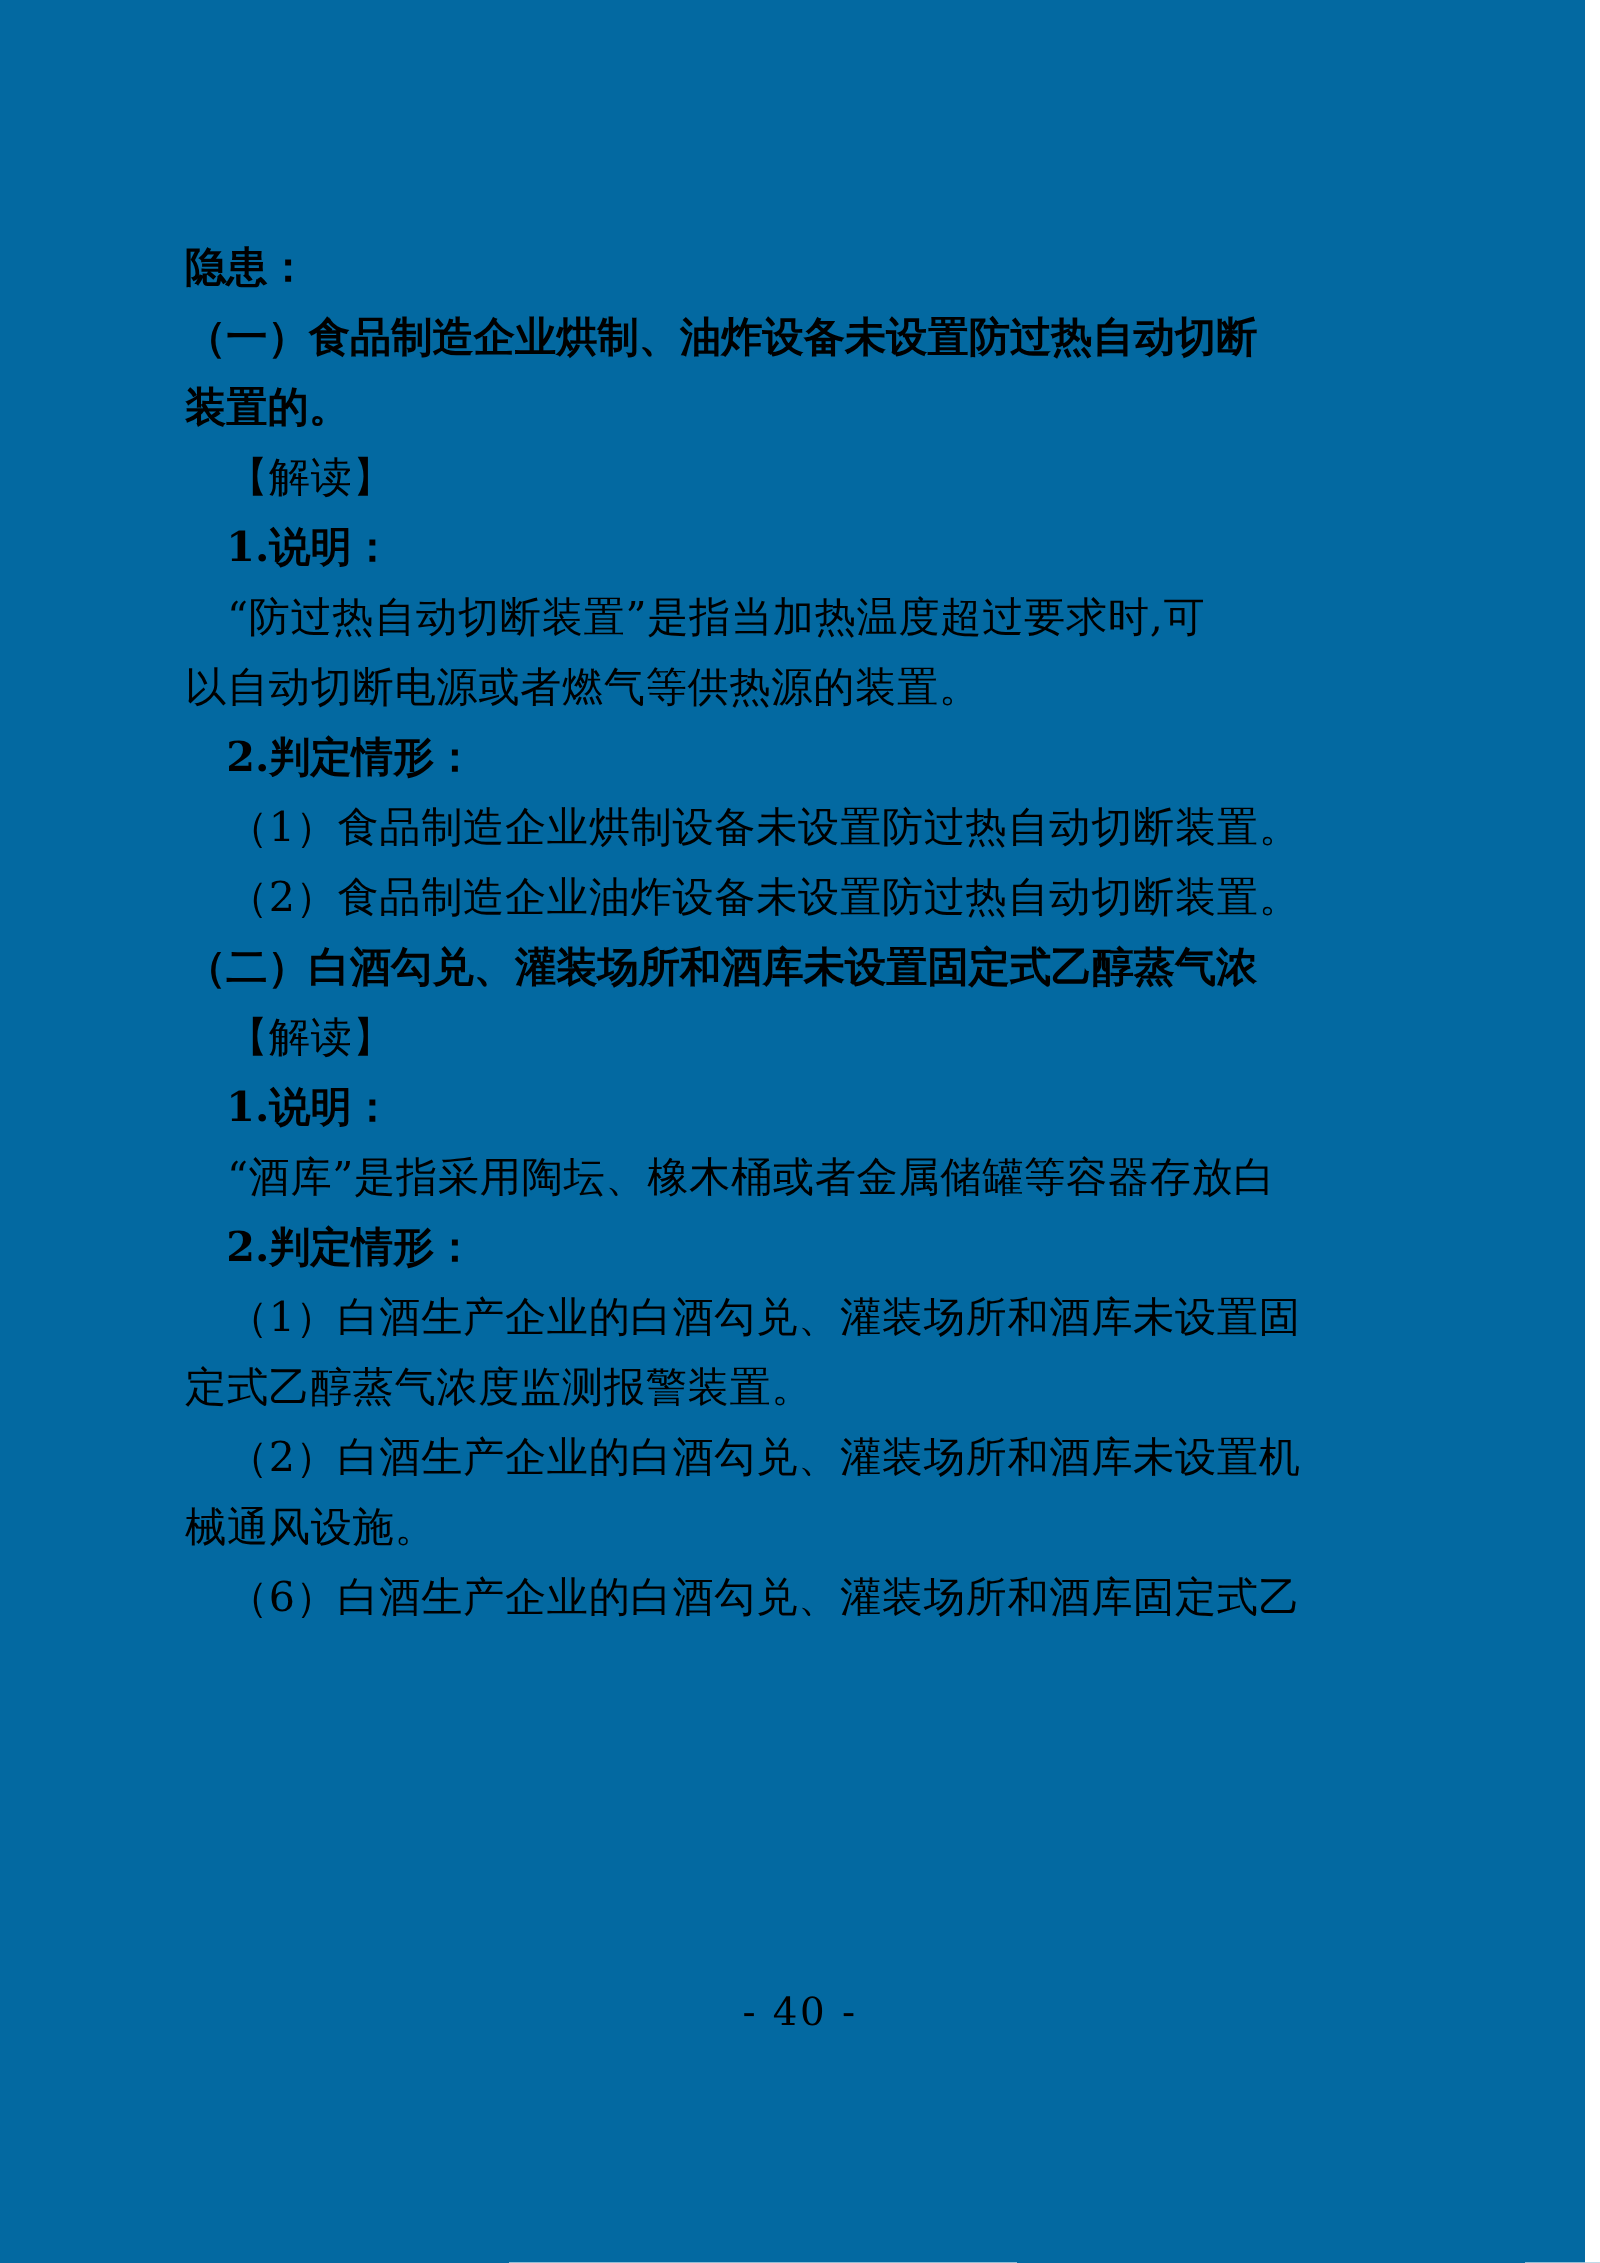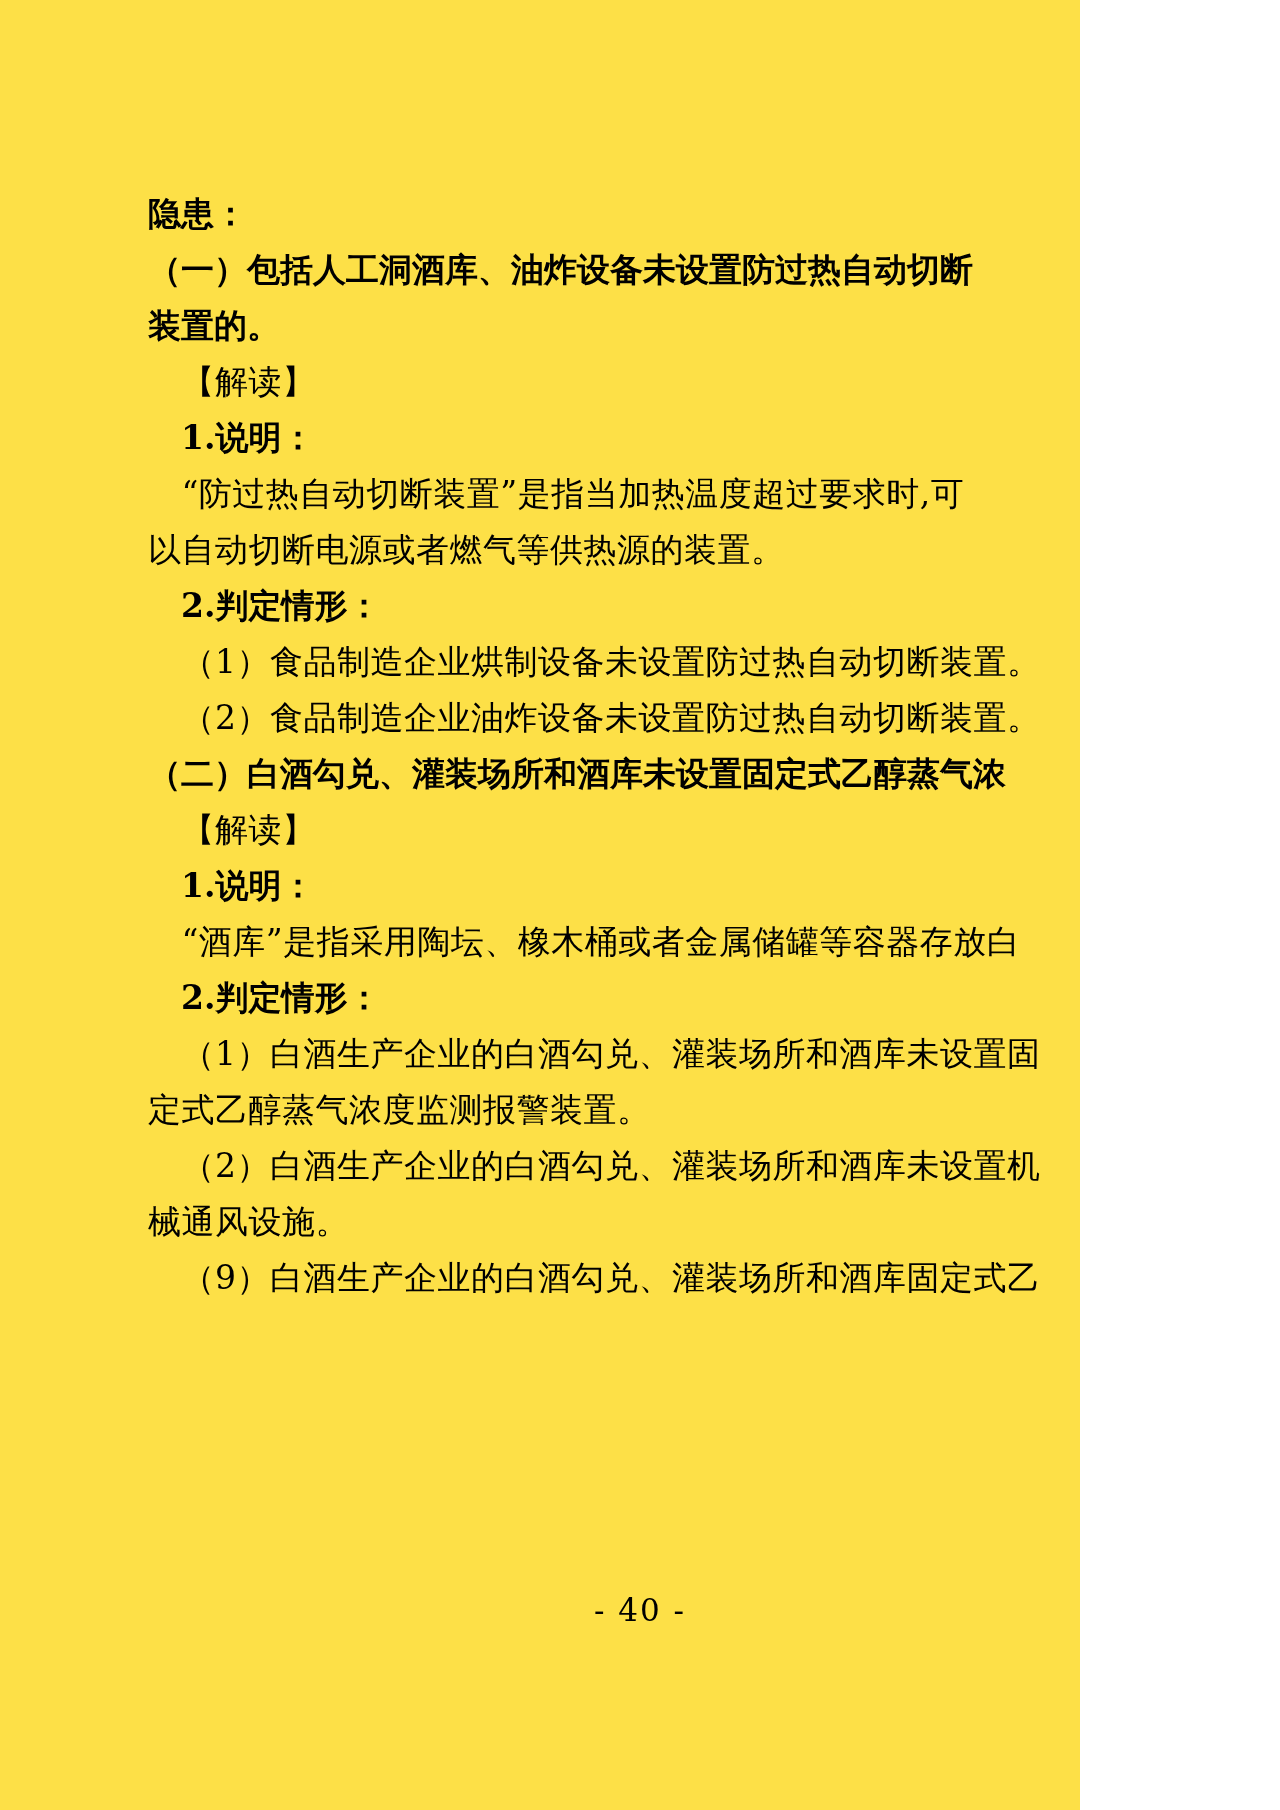--- a/index.html
+++ b/index.html
@@ -11,23 +11,23 @@
     width: 1280px;
     height: 1810px;
     position: relative;
     font-family: "DejaVu Serif", serif;
     color: #000000;
   }
   .page {
     position: absolute;
     left: 0;
     top: 0;
-    width: 1080px;
+    width: 1268px;
     height: 1810px;
-    background: #fde047;
+    background: #0369a1;
     overflow: hidden;
   }
   .content {
     position: absolute;
     left: 148px;
     top: 186px;
     width: 986px;
   }
   .line {
     font-size: 33px;
@@ -53,34 +53,34 @@
     font-family: "DejaVu Serif", serif;
     letter-spacing: 2px;
   }
 </style>
 </head>
 <body>
 
 <div class="page">
   <div class="content">
     <div class="line indent1 bold">隐患：</div>
-    <div class="line indent1 bold">（一）包括人工洞酒库、油炸设备未设置防过热自动切断</div>
+    <div class="line indent1 bold">（一）食品制造企业烘制、油炸设备未设置防过热自动切断</div>
     <div class="line bold">装置的。</div>
     <div class="line">　【解读】</div>
     <div class="line bold">　1.说明：</div>
     <div class="line">　“防过热自动切断装置”是指当加热温度超过要求时,可</div>
     <div class="line">以自动切断电源或者燃气等供热源的装置。</div>
     <div class="line bold">　2.判定情形：</div>
     <div class="line">　（1）食品制造企业烘制设备未设置防过热自动切断装置。</div>
     <div class="line">　（2）食品制造企业油炸设备未设置防过热自动切断装置。</div>
     <div class="line indent1 bold">（二）白酒勾兑、灌装场所和酒库未设置固定式乙醇蒸气浓</div>
     <div class="line">　【解读】</div>
     <div class="line bold">　1.说明：</div>
     <div class="line">　“酒库”是指采用陶坛、橡木桶或者金属储罐等容器存放白</div>
     <div class="line bold">　2.判定情形：</div>
     <div class="line">　（1）白酒生产企业的白酒勾兑、灌装场所和酒库未设置固</div>
     <div class="line">定式乙醇蒸气浓度监测报警装置。</div>
     <div class="line">　（2）白酒生产企业的白酒勾兑、灌装场所和酒库未设置机</div>
     <div class="line">械通风设施。</div>
-    <div class="line">　（9）白酒生产企业的白酒勾兑、灌装场所和酒库固定式乙</div>
+    <div class="line">　（6）白酒生产企业的白酒勾兑、灌装场所和酒库固定式乙</div>
   </div>
   <div class="pagenum">- 40 -</div>
 </div>
 
 </body></html>

